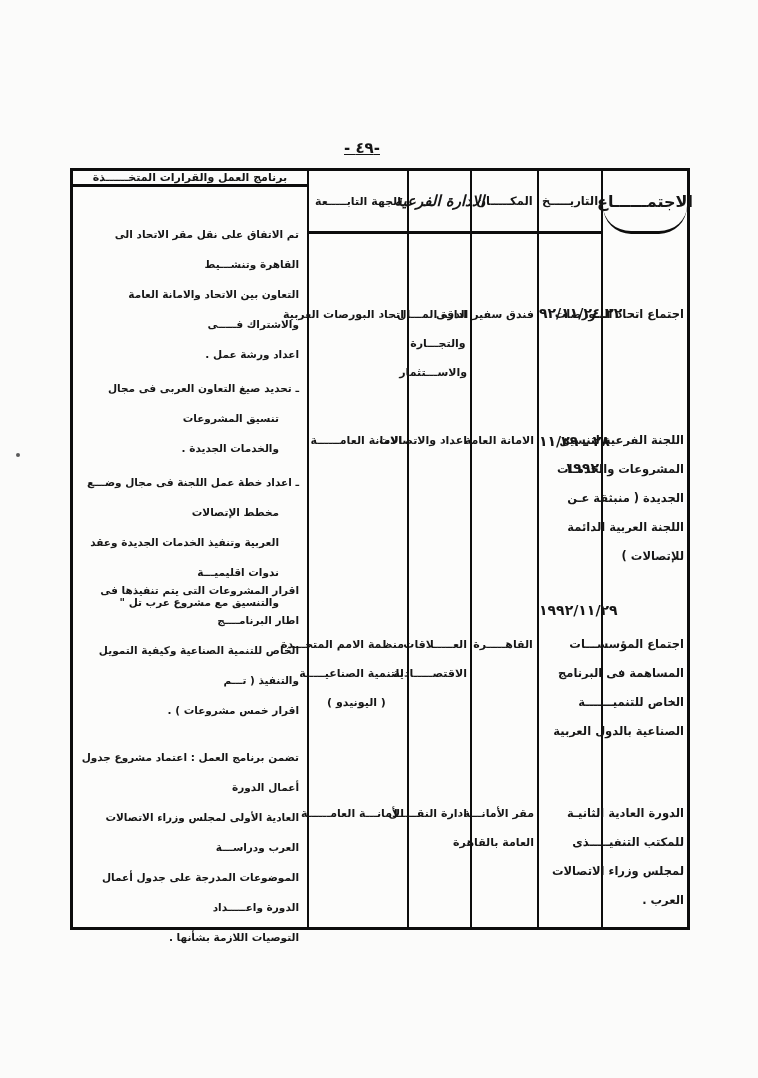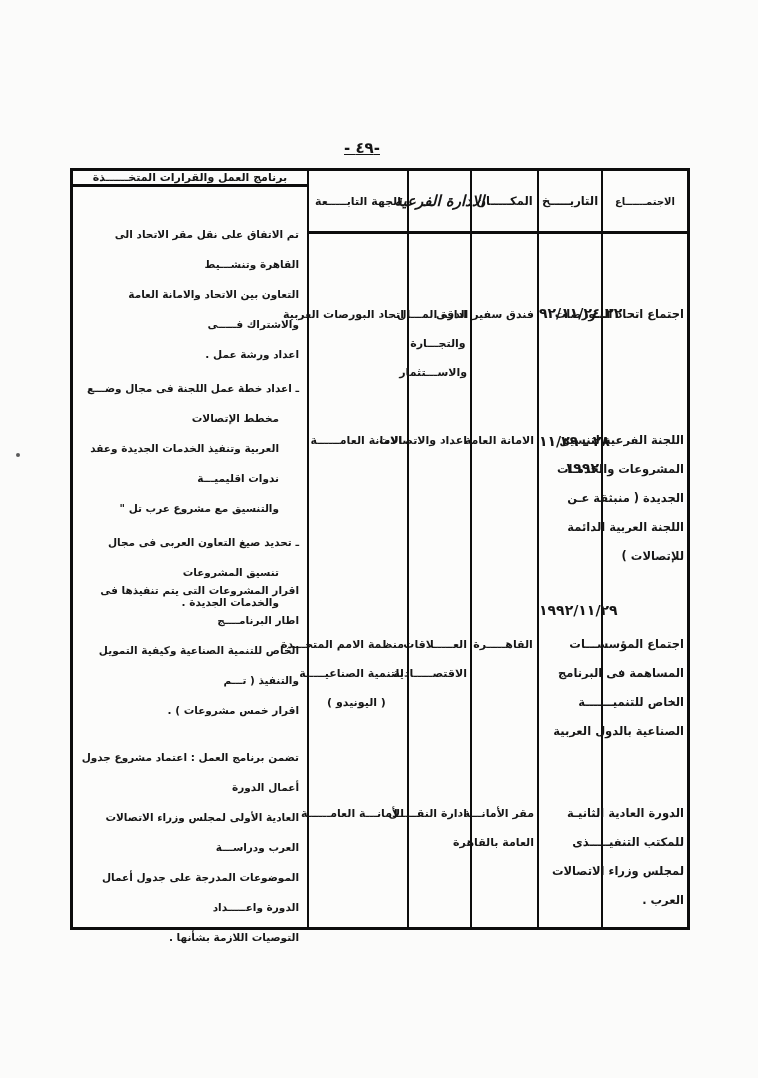--- a/index.html
+++ b/index.html
@@ -26,21 +26,21 @@
   .col-admin{width:63px;}
   .col-body{width:100px;}
   .col-program{flex:1;}
   .hc{
     height:63px;box-sizing:border-box;border-bottom:3px solid #0d0d0d;
     display:flex;align-items:center;justify-content:center;
     white-space:nowrap;font-size:11px;overflow:visible;
   }
   .col-admin .hc{font-size:15px;font-style:italic;}
   .col-date .hc,.col-place .hc{font-size:11.5px;}
-  .col-meeting .hc{font-size:10px;}
+  .col-meeting .hc{font-size:16px;border-radius:28px;}
   .cell{box-sizing:border-box;text-align:right;overflow:visible;margin-top:32px;}
   .c1{height:122px;padding-top:34px;}
   .c2{height:170px;padding-top:6px;}
   .c3{height:135px;padding-top:8px;}
   .c4{flex:1;padding-top:10px;}
   .col-meeting .cell{font-size:11.5px;line-height:29px;white-space:pre;padding-right:3px;}
   .col-place .cell,.col-admin .cell,.col-body .cell{
     font-size:11px;line-height:29px;white-space:pre;padding-right:3px;text-align:center;
   }
   .col-date .cell{
@@ -120,25 +120,25 @@
   </div>
 
   <div class="col col-program">
     <div class="hc">برنامج العمل والقرارات المتخــــــذة</div>
     <div class="cell c1">
       <p class="prog-p">تم الاتفاق على نقل مقر الاتحاد الى القاهرة وتنشـــيط
 التعاون بين الاتحاد والامانة العامة والاشتراك فـــــى
 اعداد ورشة عمل .</p>
     </div>
     <div class="cell c2">
+      <p class="prog-p hang">ـ  تحديد صيغ التعاون العربى فى مجال تنسيق المشروعات
+والخدمات الجديدة .</p>
       <p class="prog-p hang">ـ  اعداد خطة عمل اللجنة فى مجال وضـــع مخطط الإتصالات
 العربية وتنفيذ الخدمات الجديدة وعقد ندوات اقليميـــة
 والتنسيق مع مشروع عرب تل "</p>
-      <p class="prog-p hang">ـ  تحديد صيغ التعاون العربى فى مجال تنسيق المشروعات
-والخدمات الجديدة .</p>
     </div>
     <div class="cell c3">
       <p class="prog-p">اقرار المشروعات التى يتم تنفيذها فى اطار البرنامــــج
 الخاص للتنمية الصناعية وكيفية التمويل والتنفيذ ( تـــم
 اقرار خمس مشروعات ) .</p>
     </div>
     <div class="cell c4">
       <p class="prog-p">تضمن برنامج العمل : اعتماد مشروع جدول أعمال الدورة
 العادية الأولى لمجلس وزراء الاتصالات العرب ودراســـة
 الموضوعات المدرجة على جدول أعمال الدورة واعـــــداد

